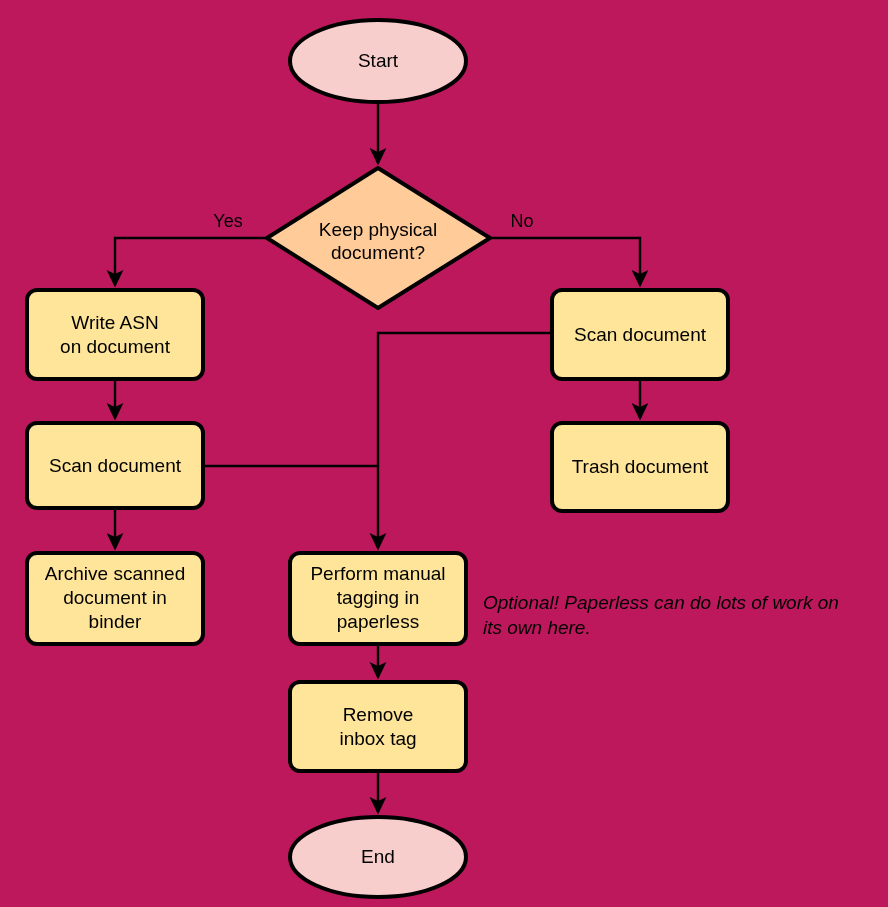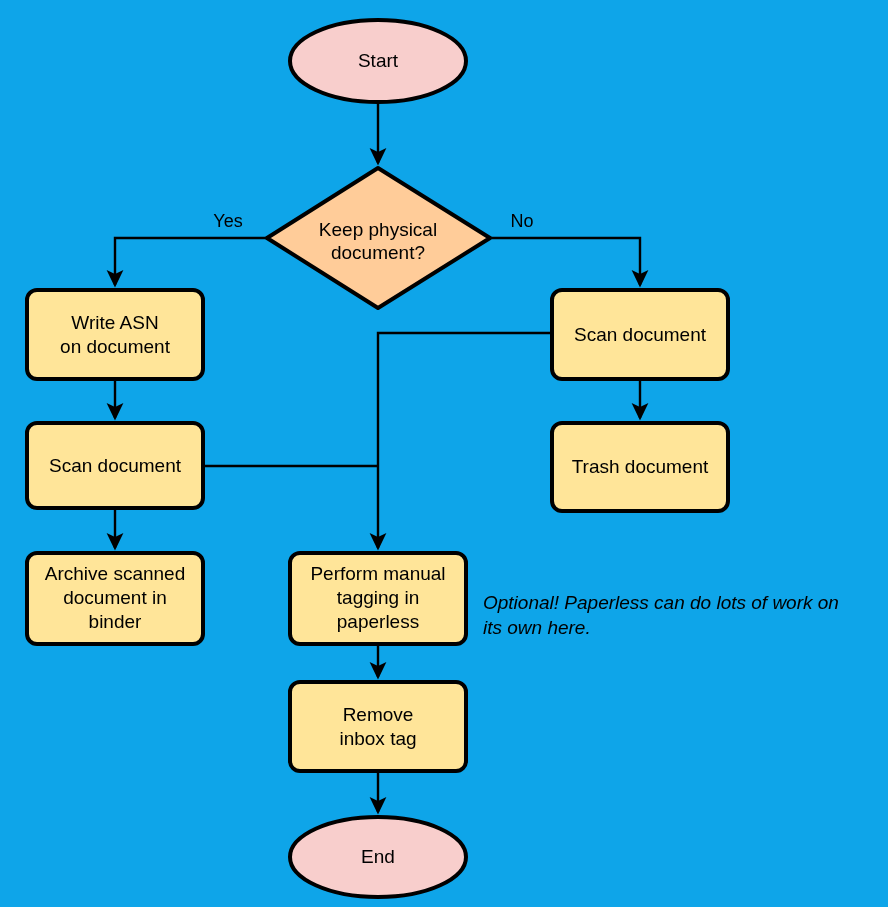--- a/index.html
+++ b/index.html
@@ -8,21 +8,21 @@
     padding: 0;
     background: #ffffff;
   }
   body {
     font-family: "Liberation Sans", sans-serif;
   }
   #canvas {
     position: relative;
     width: 888px;
     height: 907px;
-    background: #0ea5e9;
+    background: #be185d;
     overflow: hidden;
   }
   #flow-svg {
     position: absolute;
     left: 0;
     top: 0;
     width: 888px;
     height: 907px;
   }
   .node-label {

